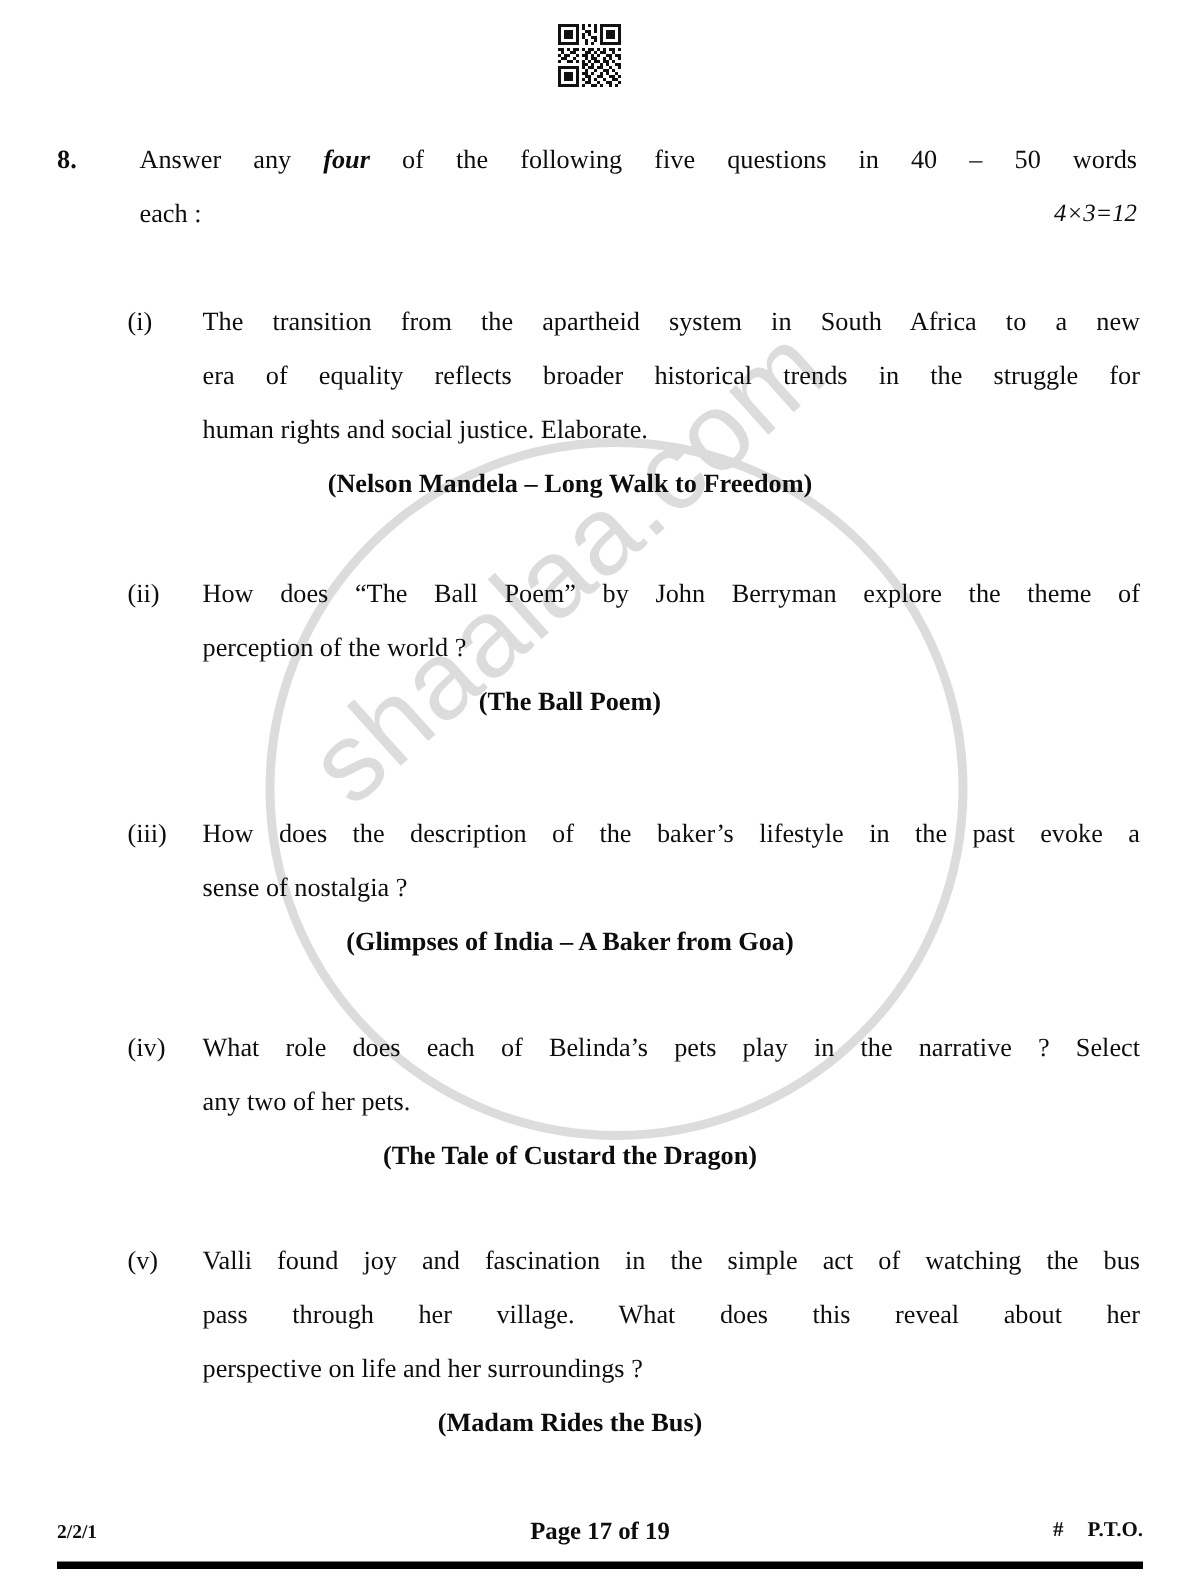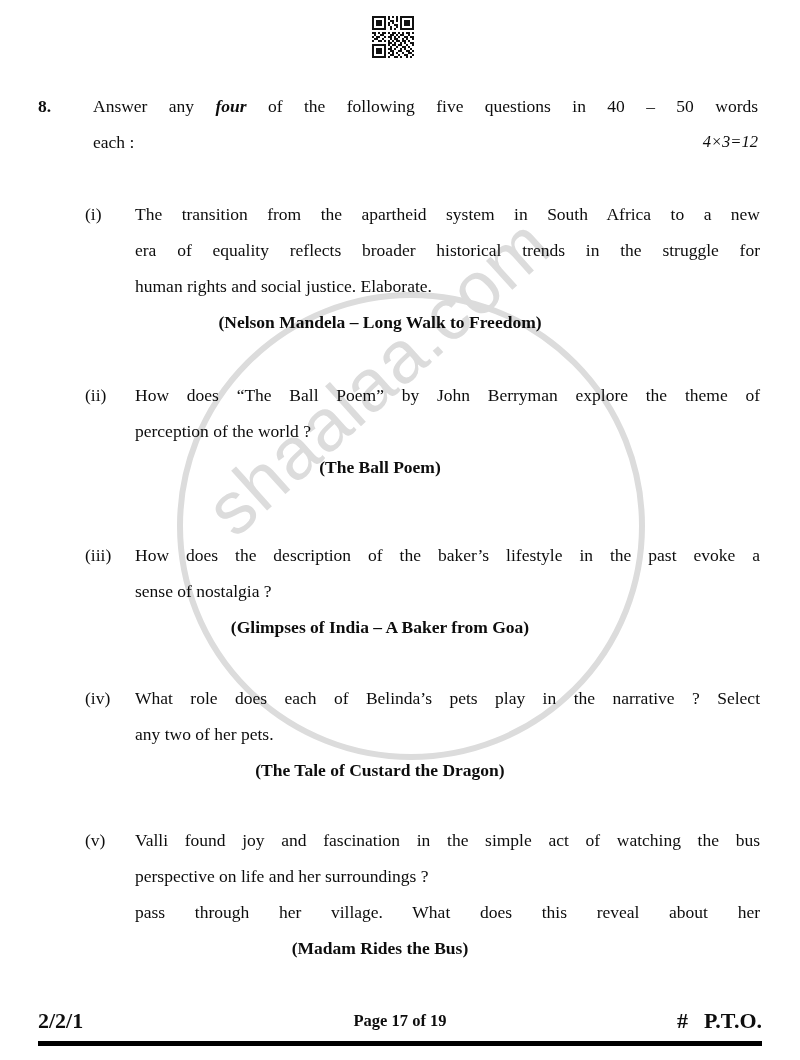--- a/index.html
+++ b/index.html
@@ -165,40 +165,40 @@
   .footer-row {
     position: relative;
     height: 30px;
     margin: 0 38px;
   }
   .footer-left {
     position: absolute;
     left: 0;
     top: 0;
     font-weight: bold;
-    font-size: 22px;
+    font-size: 13px;
     line-height: 28px;
     text-align: center;
   }
   .footer-center {
     position: absolute;
     left: 0;
     right: 0;
     top: 0;
     text-align: center;
     font-weight: bold;
     font-size: 16.5px;
     line-height: 28px;
   }
   .footer-right {
     position: absolute;
     right: 0;
     top: 0;
     font-weight: bold;
-    font-size: 22px;
+    font-size: 14px;
     line-height: 28px;
     white-space: nowrap;
   }
   .footer-hash {
     margin-right: 16px;
   }
   .footer-rule {
     margin: 4px 38px 0 38px;
     height: 5px;
     background: #000000;
@@ -371,22 +371,22 @@
           <div class="subq-line">What role does each of Belinda’s pets play in the narrative ? Select</div>
           <div class="subq-line last">any two of her pets.</div>
         </div>
       </div>
       <div class="source">(The Tale of Custard the Dragon)</div>
 
       <div class="subq" style="margin-top:34px;">
         <div class="subq-num">(v)</div>
         <div class="subq-body">
           <div class="subq-line">Valli found joy and fascination in the simple act of watching the bus</div>
+          <div class="subq-line">pass through her village. What does this reveal about her</div>
           <div class="subq-line last">perspective on life and her surroundings ?</div>
-          <div class="subq-line">pass through her village. What does this reveal about her</div>
         </div>
       </div>
       <div class="source">(Madam Rides the Bus)</div>
 
     </div>
   </div>
 
   <div class="footer">
     <div class="footer-row">
       <div class="footer-left">2/2/1</div>

